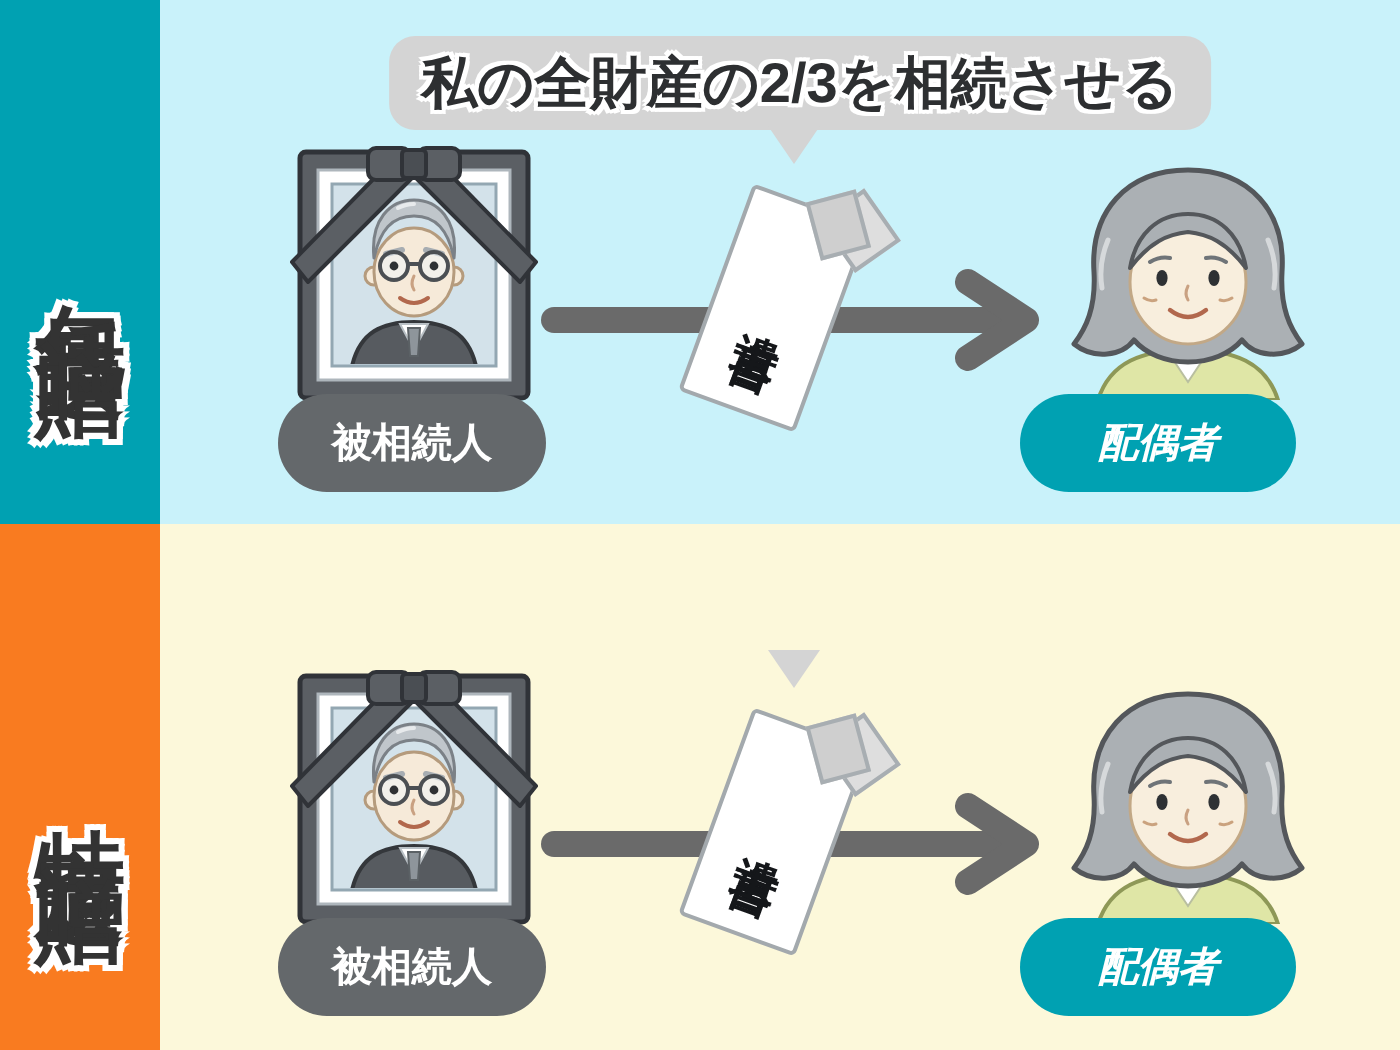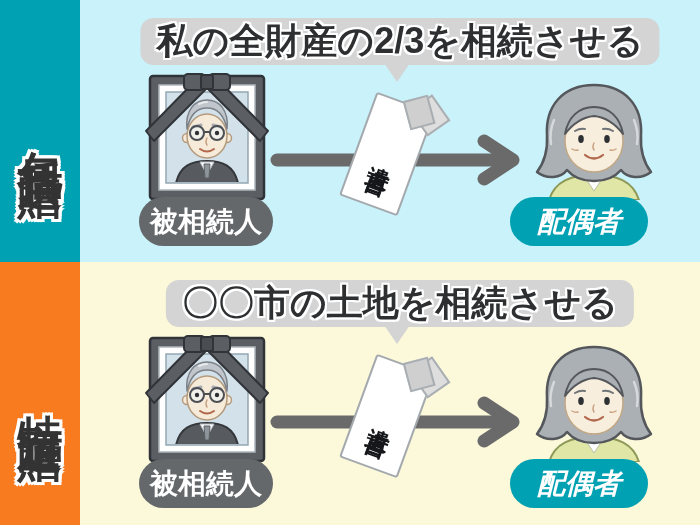--- a/index.html
+++ b/index.html
@@ -17,36 +17,36 @@
     writing-mode:vertical-rl;text-orientation:upright;
     font-size:45px;font-weight:bold;color:#333;letter-spacing:8px;
     text-shadow:-3px -3px 0 #fff,3px -3px 0 #fff,-3px 3px 0 #fff,3px 3px 0 #fff,
                 0 -3px 0 #fff,0 3px 0 #fff,-3px 0 0 #fff,3px 0 0 #fff;
   }
   .content{position:relative;flex:1;}
   .bubble{
     position:absolute;top:18px;left:320px;transform:translateX(-50%);
     height:47px;padding:0 16px;border-radius:13px;
     display:flex;align-items:center;white-space:nowrap;
-    font-size:36px;font-weight:bold;color:#2d2f31;
+    font-size:28px;font-weight:bold;color:#2d2f31;
     text-shadow:-2px -2px 0 #fff,2px -2px 0 #fff,-2px 2px 0 #fff,2px 2px 0 #fff,
                 0 -2px 0 #fff,0 2px 0 #fff,-2px 0 0 #fff,2px 0 0 #fff;
   }
   .bubble-tail{
     position:absolute;top:63px;left:304px;width:0;height:0;
     border-left:13px solid transparent;border-right:13px solid transparent;
     border-top:19px solid #d4d4d4;
   }
   .portrait{position:absolute;left:60px;top:72px;width:134px;height:132px;}
   .person{position:absolute;left:443px;top:80px;width:142px;height:120px;}
   .arrow-layer{position:absolute;left:0;top:0;width:620px;height:262px;}
   .pill{
     position:absolute;top:197px;height:49px;border-radius:25px;
     display:flex;align-items:center;justify-content:center;
-    font-size:28px;font-weight:bold;color:#fff;white-space:nowrap;
+    font-size:20px;font-weight:bold;color:#fff;white-space:nowrap;
   }
   .pill.sender{left:59px;width:134px;}
   .pill.receiver{left:430px;width:138px;font-style:italic;}
   .will-doc{
     position:absolute;left:276px;top:99px;width:58px;height:106px;
     transform:rotate(20deg);background:#fff;border:2px solid #a3a9ad;border-radius:3px;
     display:flex;align-items:center;justify-content:center;
   }
   .will-doc .page{position:absolute;border:2px solid #a8aeb2;z-index:-1;}
   .will-doc .page.p1{top:-10px;right:-2px;width:26px;height:22px;background:#cfcfcf;transform:rotate(55deg);}
@@ -159,21 +159,20 @@
       <div class="pill sender" style="background-color: rgb(100, 104, 107); color: rgb(255, 255, 255);">被相続人</div>
       <div class="pill receiver" style="background-color: rgb(0, 161, 178); color: rgb(255, 255, 255);">配偶者</div>
     </div>
   </div>
 
   <div class="section bottom">
     <div class="sidebar" style="background-color: rgb(249, 123, 32);">
       <div class="sidebar-label">特定遺贈</div>
     </div>
     <div class="content" style="background-color: rgb(252, 248, 218);">
-      <div class="bubble" style="background-color: rgb(212, 212, 212); color: rgb(45, 47, 49);">〇〇市の土地を相続させる</div>
       <div class="bubble-tail"></div>
 
       <svg class="arrow-layer" viewBox="0 0 620 262">
         <use href="#arrow-art" style="stroke: rgb(106, 106, 106);"></use>
       </svg>
 
       <svg class="portrait" viewBox="0 0 134 132">
           <use href="#memorial-portrait-art"></use>
         </svg>
 

